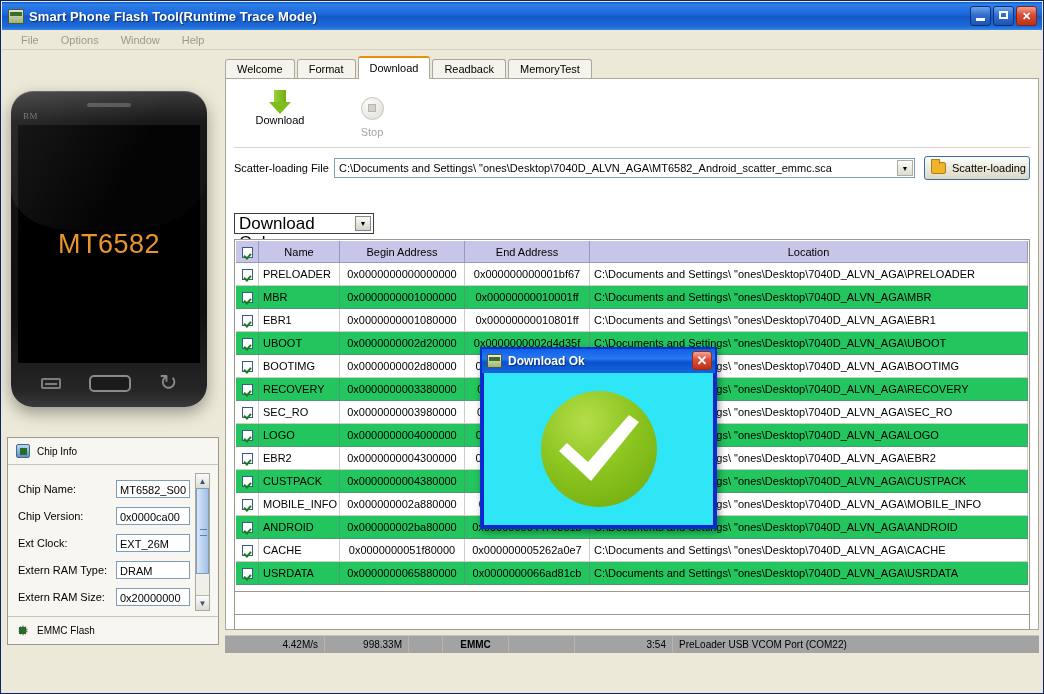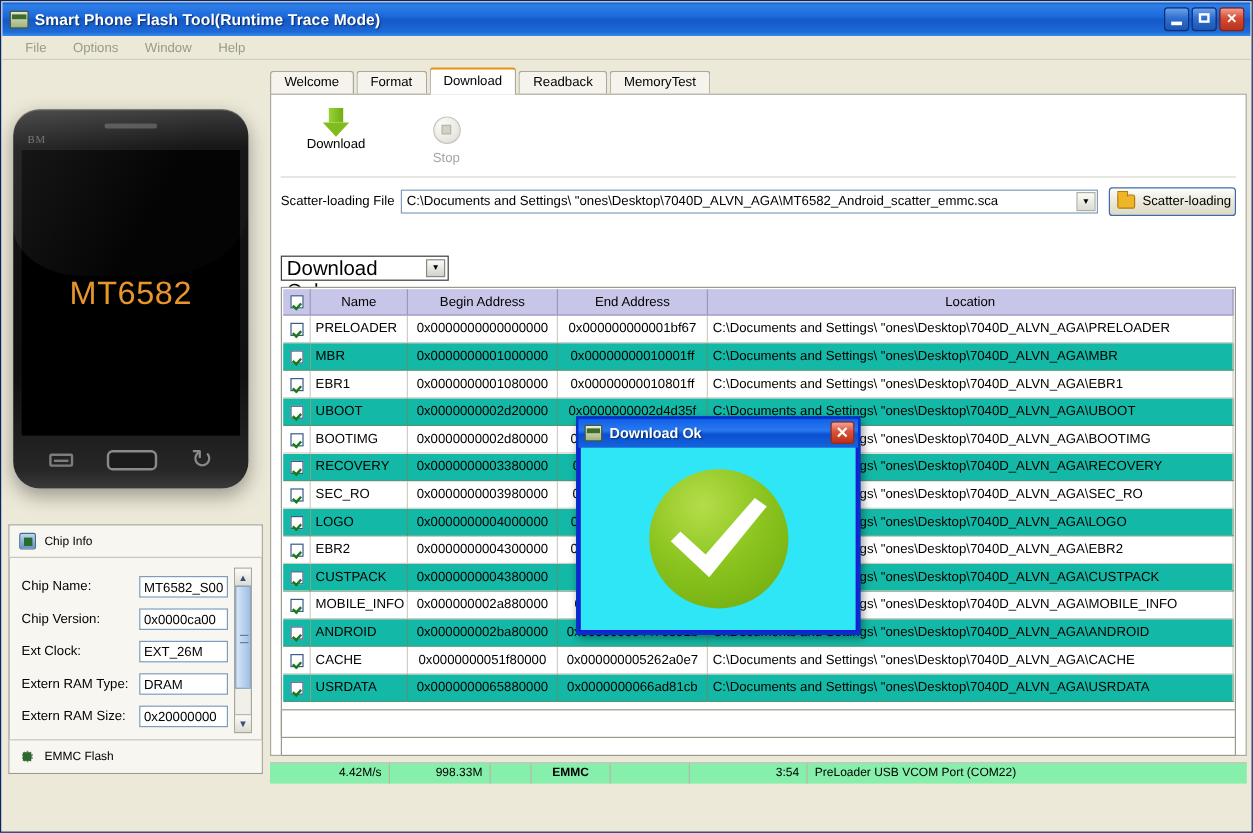--- a/index.html
+++ b/index.html
@@ -194,21 +194,21 @@
   }
   .tbl{width:100%;border-collapse:collapse;table-layout:fixed;font-size:11px;}
   .tbl th{
     background:#c8c6e8;border-right:1px solid #9a98b8;border-bottom:1px solid #9a98b8;
     height:19px;font-weight:normal;font-size:11px;text-align:center;color:#000;
   }
   .tbl td{
     height:22px;border-right:1px solid #d0cec4;border-bottom:1px solid #d0cec4;
     padding:0 4px;overflow:hidden;white-space:nowrap;font-size:11px;
   }
-  .tbl tr.green td{background:#14b8a6;border-right:1px solid #4d9975;border-bottom:1px solid #4d9975;}
+  .tbl tr.green td{background:#22c55e;border-right:1px solid #4d9975;border-bottom:1px solid #4d9975;}
   .tbl tr.white td{background:#fff;}
   .c-chk{width:22px;text-align:center;padding:0;}
   .c-name{width:78px;}
   .c-begin{width:122px;text-align:center;}
   .c-end{width:122px;text-align:center;}
   .cb{
     width:11px;height:11px;border:1px solid #3a5a8a;background:#fff;display:inline-block;
     position:relative;box-sizing:border-box;vertical-align:middle;cursor:pointer;
   }
   .cb:after{
@@ -216,21 +216,21 @@
     border:solid #1a7a1a;border-width:0 2px 2px 0;transform:rotate(42deg);
   }
   .tbl th .cb{background:#fff;}
   
   .logbox{
     position:absolute;left:8px;top:512px;right:8px;height:24px;
     background:#fff;border:1px solid #9a9a8c;box-sizing:border-box;
   }
   .statusbar{
     position:absolute;left:0;top:578px;width:814px;height:18px;
-    background:#86efac;border-top:1px solid #c8c6b8;display:flex;align-items:center;box-sizing:border-box;
+    background:#a3a3a3;border-top:1px solid #c8c6b8;display:flex;align-items:center;box-sizing:border-box;
   }
   .scell{
     height:17px;line-height:17px;font-size:10px;padding:0 6px;box-sizing:border-box;
     border-right:1px solid #b8b6a8;overflow:hidden;white-space:nowrap;
   }
   
   .dialog{
     position:absolute;left:479px;top:346px;width:237px;height:182px;
     border:2px solid #0033cc;background:#1c1cd0;box-sizing:border-box;
     box-shadow:2px 3px 7px rgba(0,0,0,.4);z-index:50;

